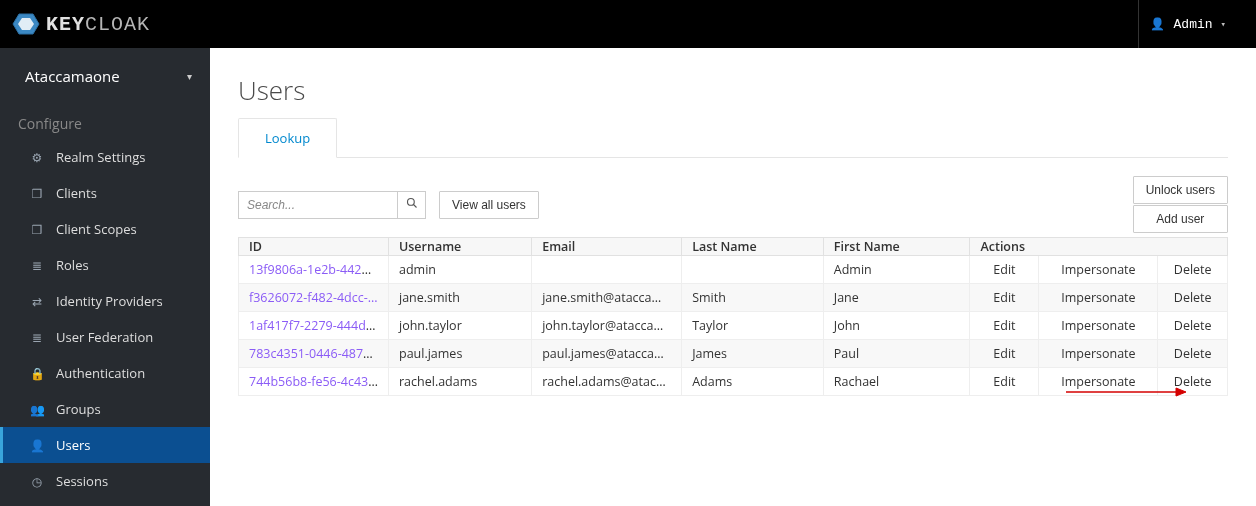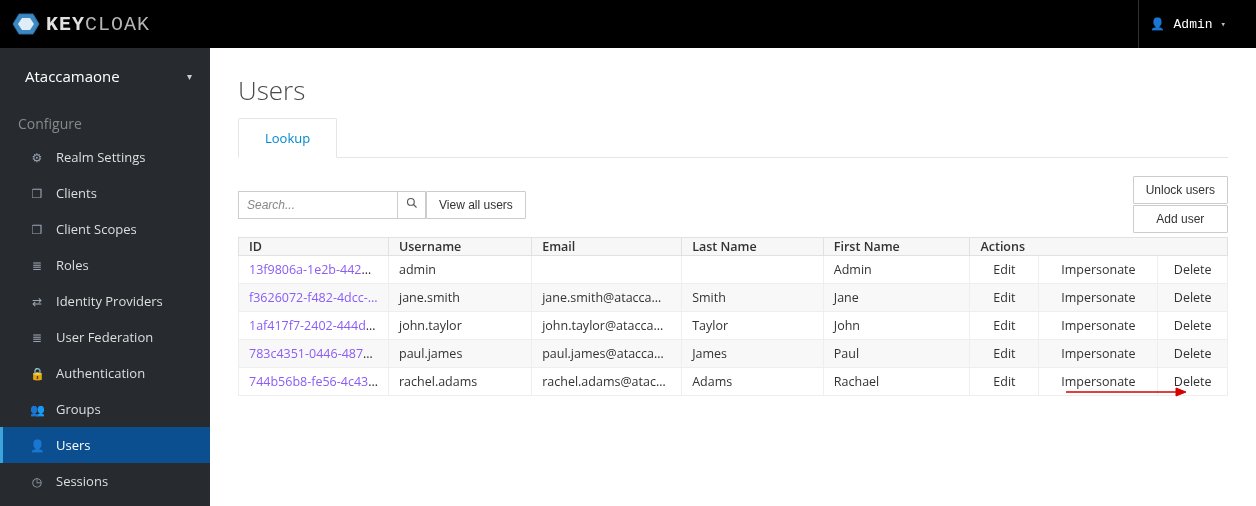--- a/index.html
+++ b/index.html
@@ -34,21 +34,21 @@
   .nav-item.active .nav-icon { color: #cde3f8; }
 
   
   .page-title { font-size: 26px; font-weight: 300; color: #4a4a4a; margin-bottom: 10px; }
 
   .tabs { display: flex; border-bottom: 1px solid #e5e5e5; margin-bottom: 18px; }
   .tab { padding: 10px 26px; border: 1px solid transparent; border-bottom: none; color: #777; font-size: 13px; cursor: pointer; }
   .tab.active { border-color: #e5e5e5; border-bottom: 1px solid #fff; margin-bottom: -1px; border-radius: 2px 2px 0 0; color: #0088ce; }
 
   .toolbar { display: flex; align-items: center; justify-content: space-between; margin-bottom: 0; }
-  .toolbar-left { display: flex; align-items: center; gap: 0; }
+  .toolbar-left { display: flex; align-items: center; gap: 13px; }
   .search-group { display: flex; }
   .search-input { width: 160px; height: 28px; padding: 4px 8px; border: 1px solid #ccc; font-size: 12px; font-style: italic; color: #333; }
   .search-input::placeholder { color: #888; font-style: italic; }
   .search-btn { width: 28px; height: 28px; border: 1px solid #ccc; border-left: none; background: #fff; display: flex; align-items: center; justify-content: center; cursor: pointer; font-size: 12px; }
   .btn { height: 28px; padding: 0 12px; border: 1px solid #ccc; background: #fff; font-size: 12px; color: #333; cursor: pointer; border-radius: 1px; }
   .toolbar-right { display: flex; gap: 1px; flex-direction: column; }
 
   
   table.users { width: 100%; border-collapse: collapse; margin-top: 4px; border: 1px solid #e1e1e1; font-size: 12.5px; }
   table.users th { text-align: left; font-weight: 600; color: #333; background: #f7f7f7; padding: 0 10px; border: 1px solid #e1e1e1; }
@@ -200,21 +200,21 @@
               <td class="col-id"><a class="id-link" href="#">f3626072-f482-4dcc-...</a></td>
               <td class="col-user">jane.smith</td>
               <td class="col-email">jane.smith@ataccam...</td>
               <td class="col-last">Smith</td>
               <td class="col-first">Jane</td>
               <td class="action">Edit</td>
               <td class="action-impersonate">Impersonate</td>
               <td class="action-delete">Delete</td>
             </tr>
             <tr>
-              <td class="col-id"><a class="id-link" href="#">1af417f7-2402-444d-...</a></td>
+              <td class="col-id"><a class="id-link" href="#">1af417f7-2279-444d-...</a></td>
               <td class="col-user">john.taylor</td>
               <td class="col-email">john.taylor@ataccam...</td>
               <td class="col-last">Taylor</td>
               <td class="col-first">John</td>
               <td class="action">Edit</td>
               <td class="action-impersonate">Impersonate</td>
               <td class="action-delete">Delete</td>
             </tr>
             <tr>
               <td class="col-id"><a class="id-link" href="#">783c4351-0446-487c-...</a></td>

